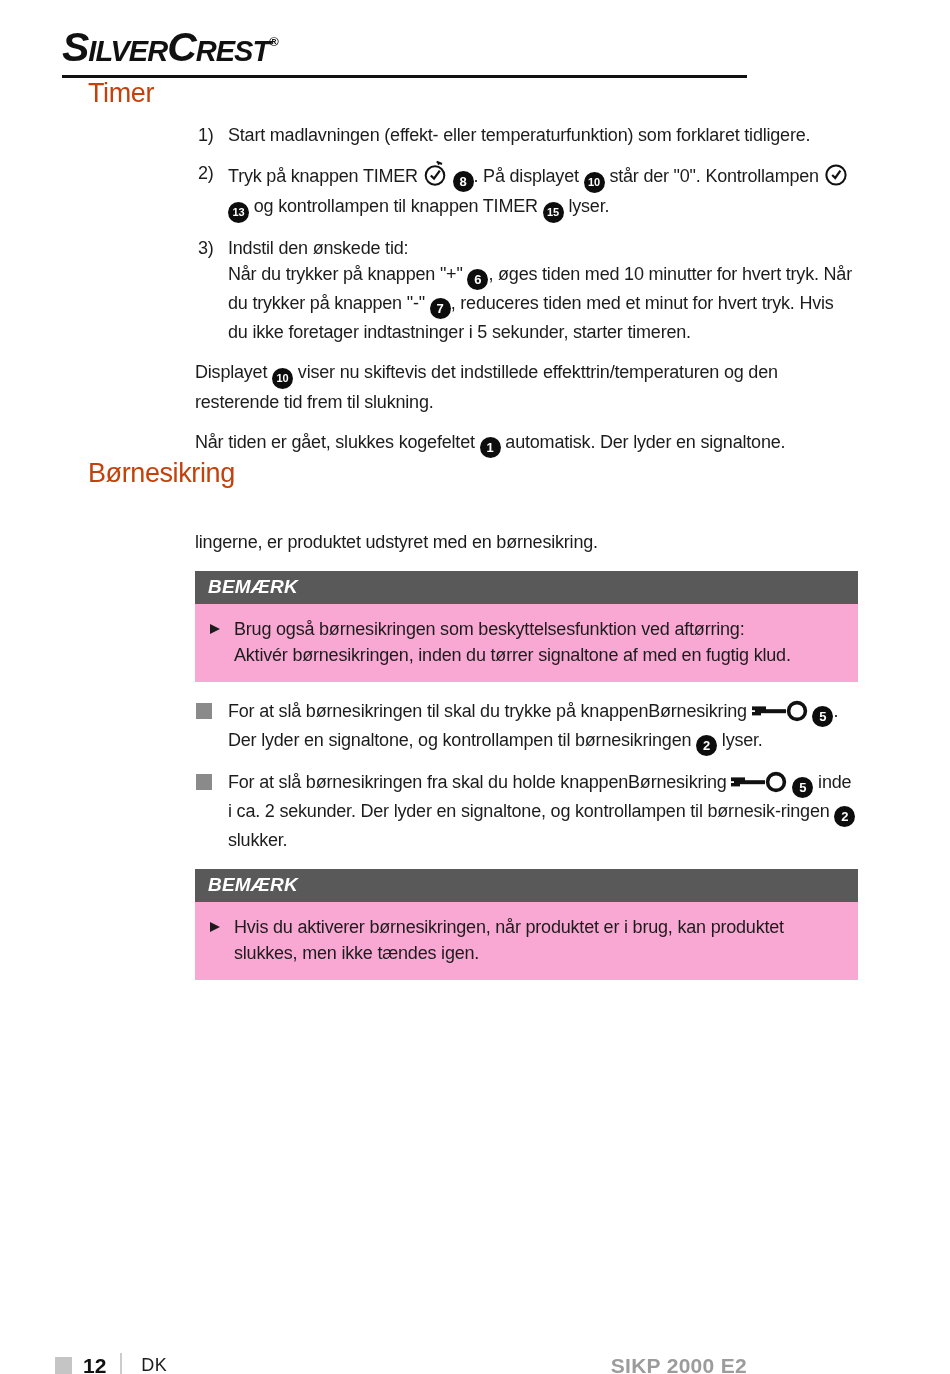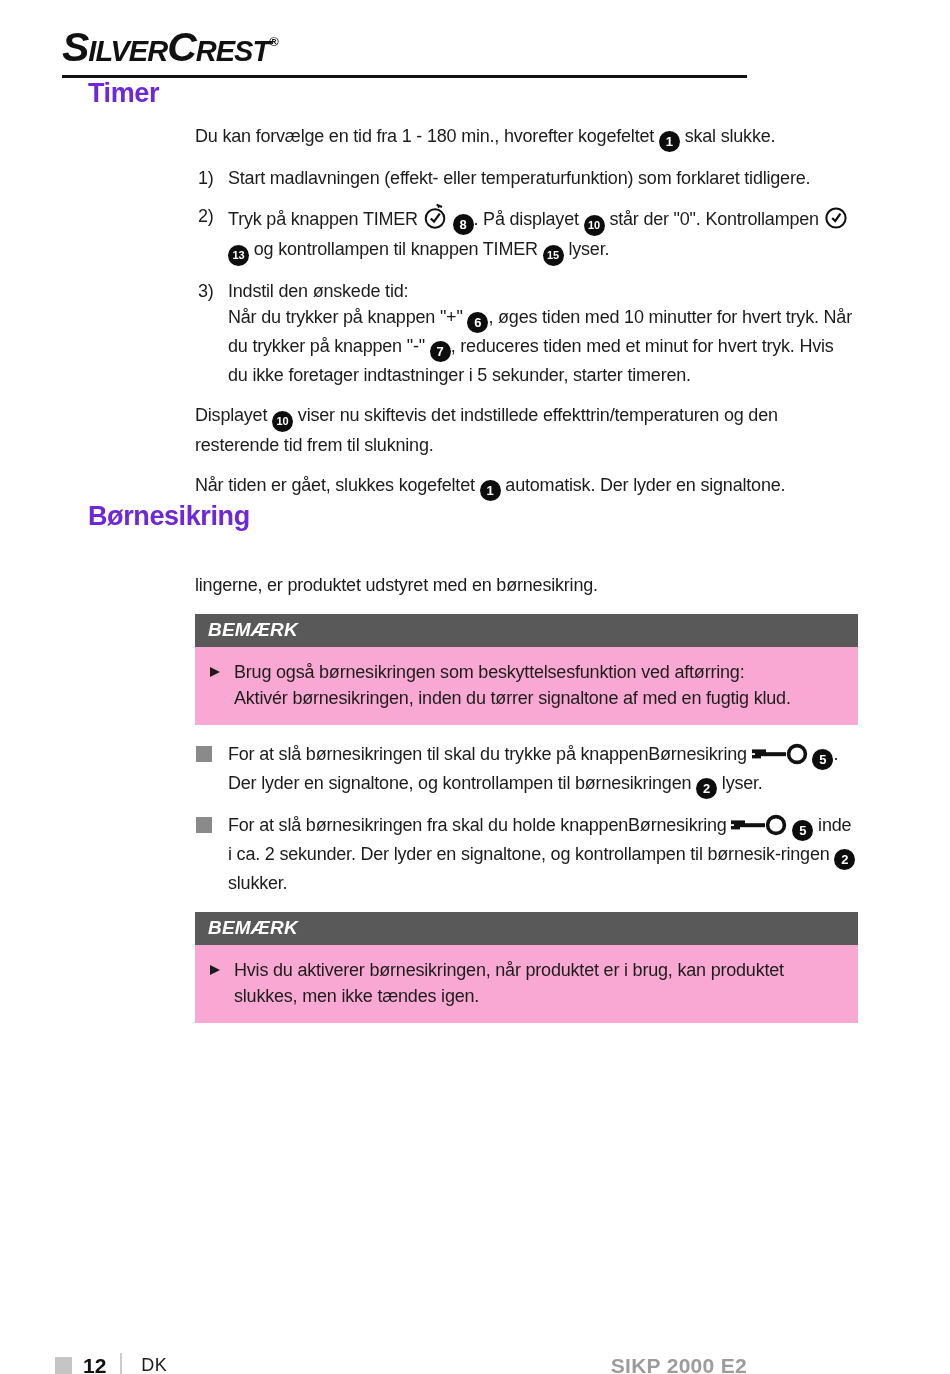--- a/index.html
+++ b/index.html
@@ -15,21 +15,21 @@
   .logo{
     font-style:italic;font-weight:bold;font-variant:small-caps;
     font-size:41px;line-height:1.05;letter-spacing:-1px;color:#111;
     display:inline-block;
   }
   .logo .reg{font-size:13px;vertical-align:super;font-variant:normal;letter-spacing:0;}
   .rule{border:none;border-top:3px solid #111;margin:6px 62px 0 62px;}
 
   
   h1.sec{
-    font-size:27px;font-weight:bold;letter-spacing:-0.4px;color:#6d28d9;
+    font-size:27px;font-weight:normal;letter-spacing:-0.4px;color:#c2410c;
     margin:0 0 0 88px;padding:0;
   }
   .h-timer{margin-top:34px;}
   .h-lock{margin-top:36px;}
 
   
   .col{margin-left:195px;width:663px;font-size:18px;line-height:26px;letter-spacing:-0.2px;}
   p.body-p{margin:14px 0 0 0;}
 
   
@@ -87,21 +87,20 @@
 <div class="page">
 
   <div class="header">
     <span class="logo"><span>SilverCrest</span><span class="reg">®</span></span>
   </div>
   <hr class="rule">
 
   <h1 class="sec h-timer">Timer</h1>
 
   <div class="col">
-    <p class="body-p"><span>Du kan forvælge en tid fra 1 - 180 min., hvorefter kogefeltet </span><span class="badge">1</span><span> skal slukke.</span></p>
 
     <div class="num-list">
       <div class="num-item">
         <span class="li-num">1)</span>
         <span class="li-body"><span>Start madlavningen (effekt- eller temperaturfunktion) som forklaret tidligere.</span></span>
       </div>
       <div class="num-item">
         <span class="li-num">2)</span>
         <span class="li-body"><span>Tryk på knappen TIMER </span><span class="inline-icon"><svg width="25" height="27" viewBox="0 0 25 27" xmlns="http://www.w3.org/2000/svg">
                 <g fill="none" stroke="#111" stroke-width="2">

